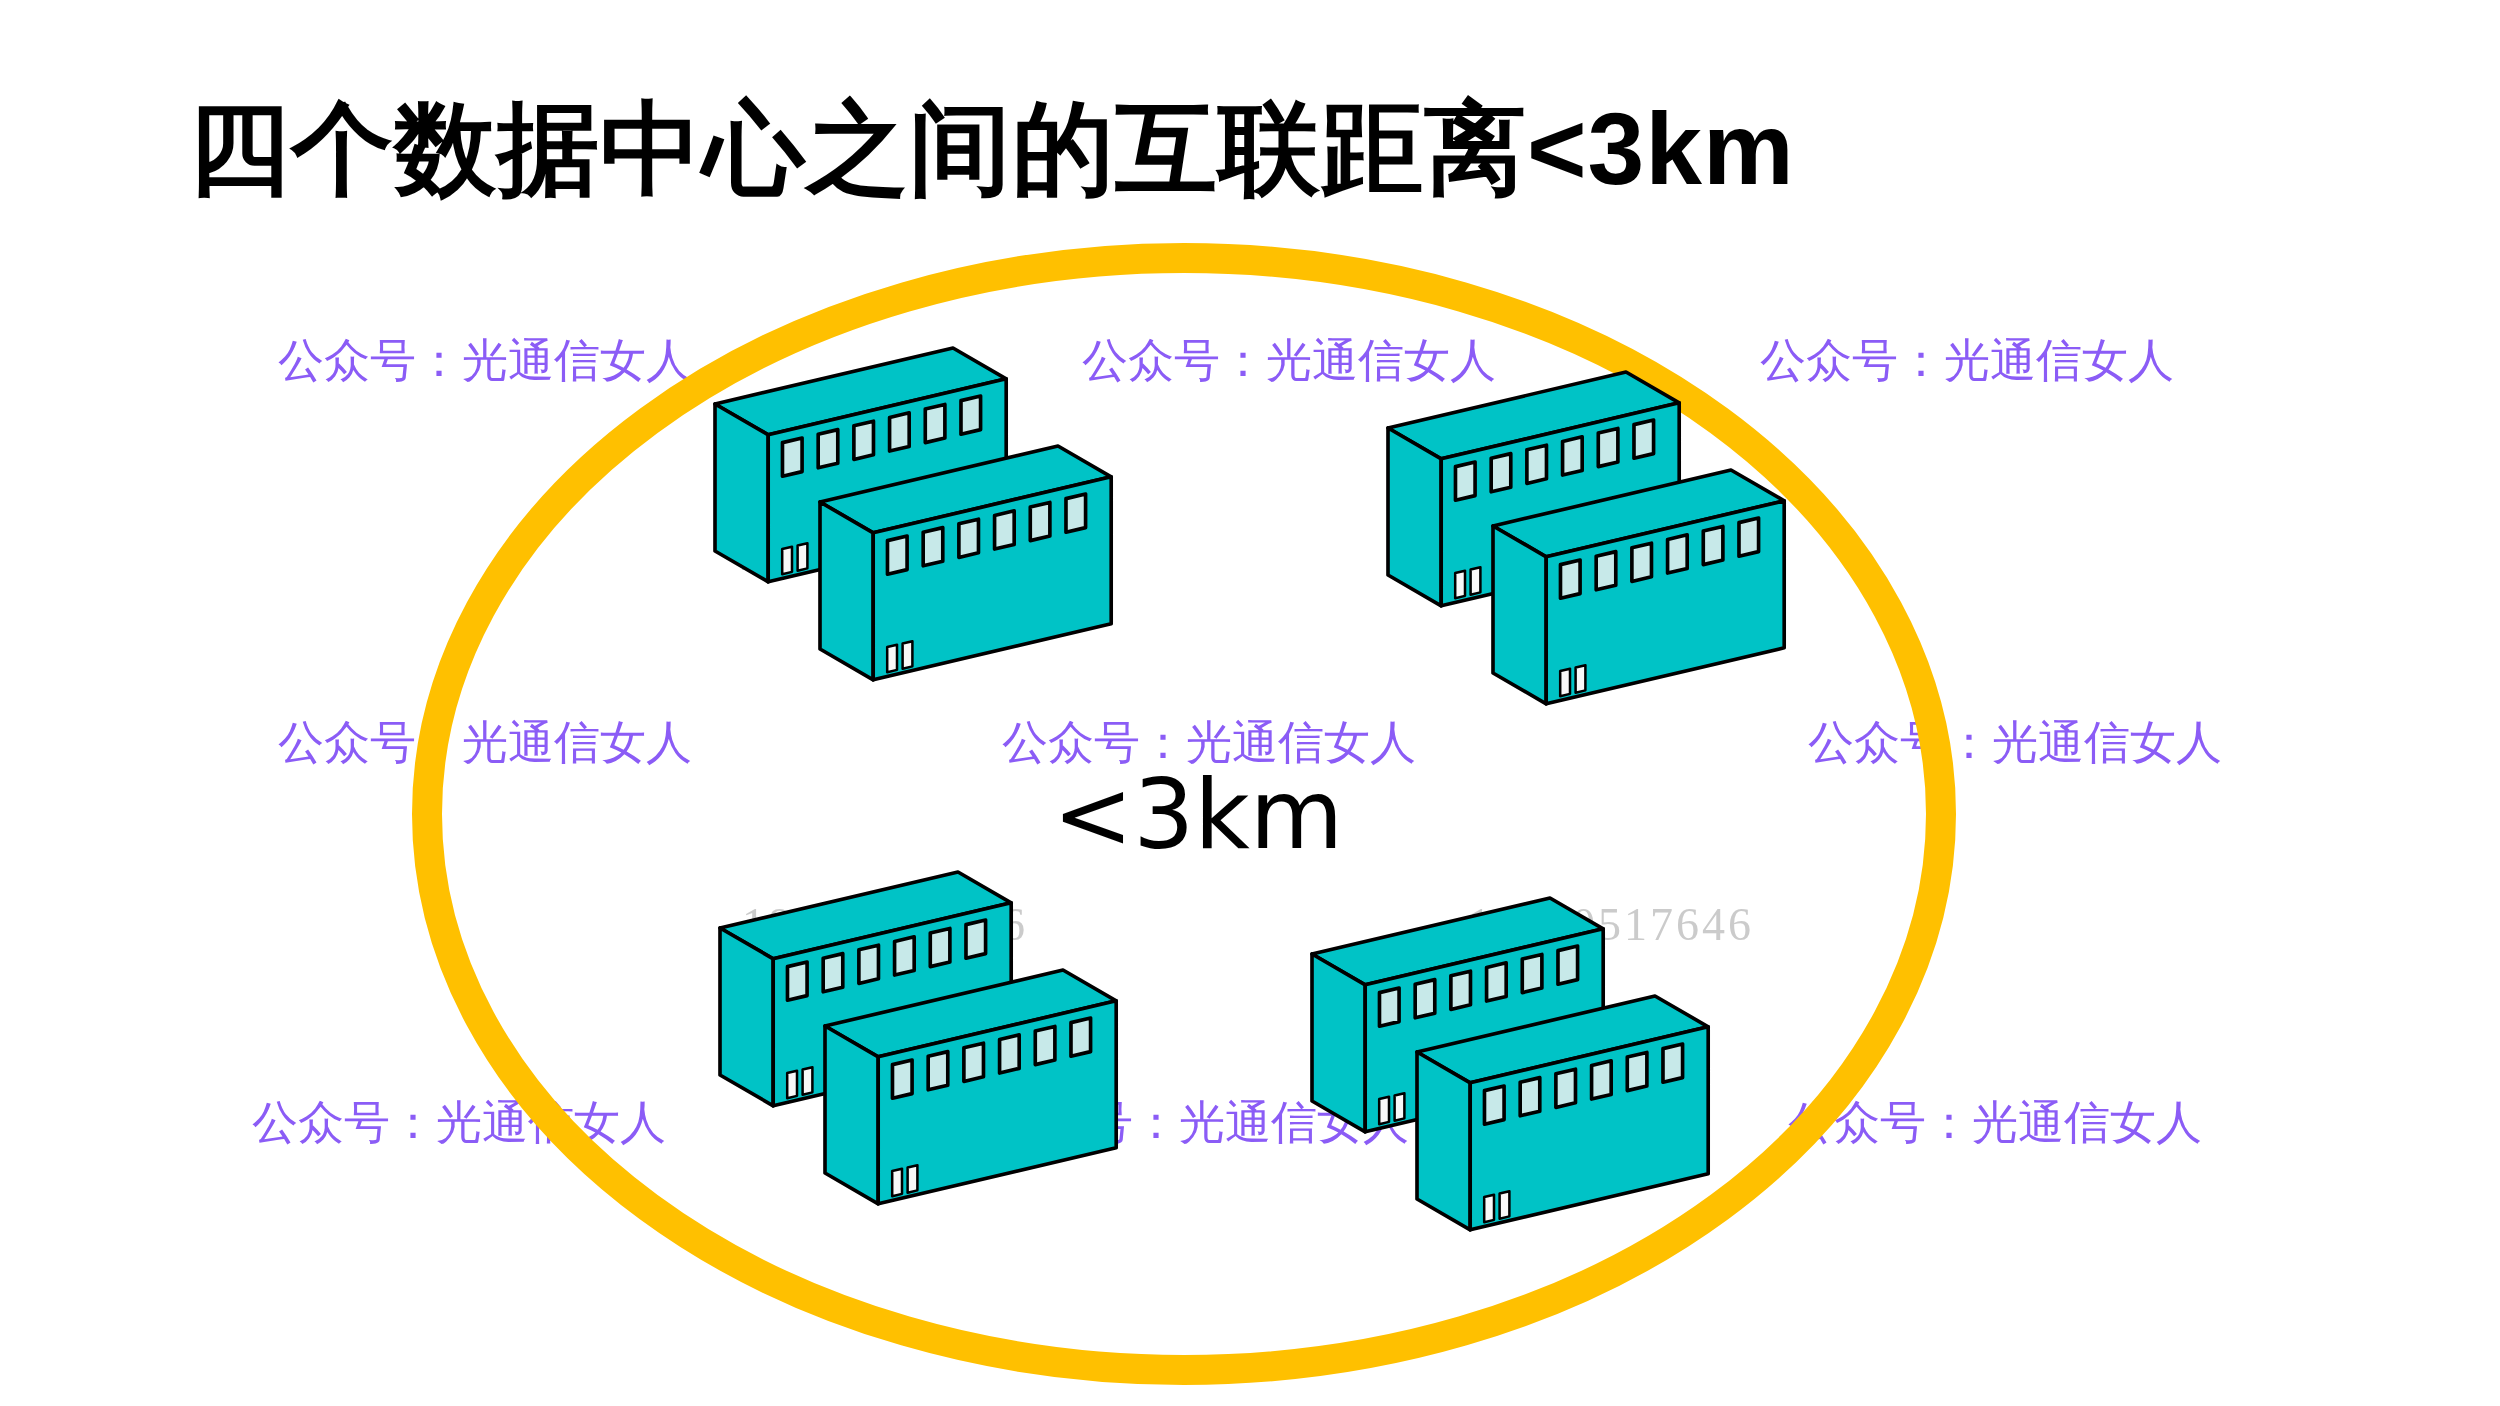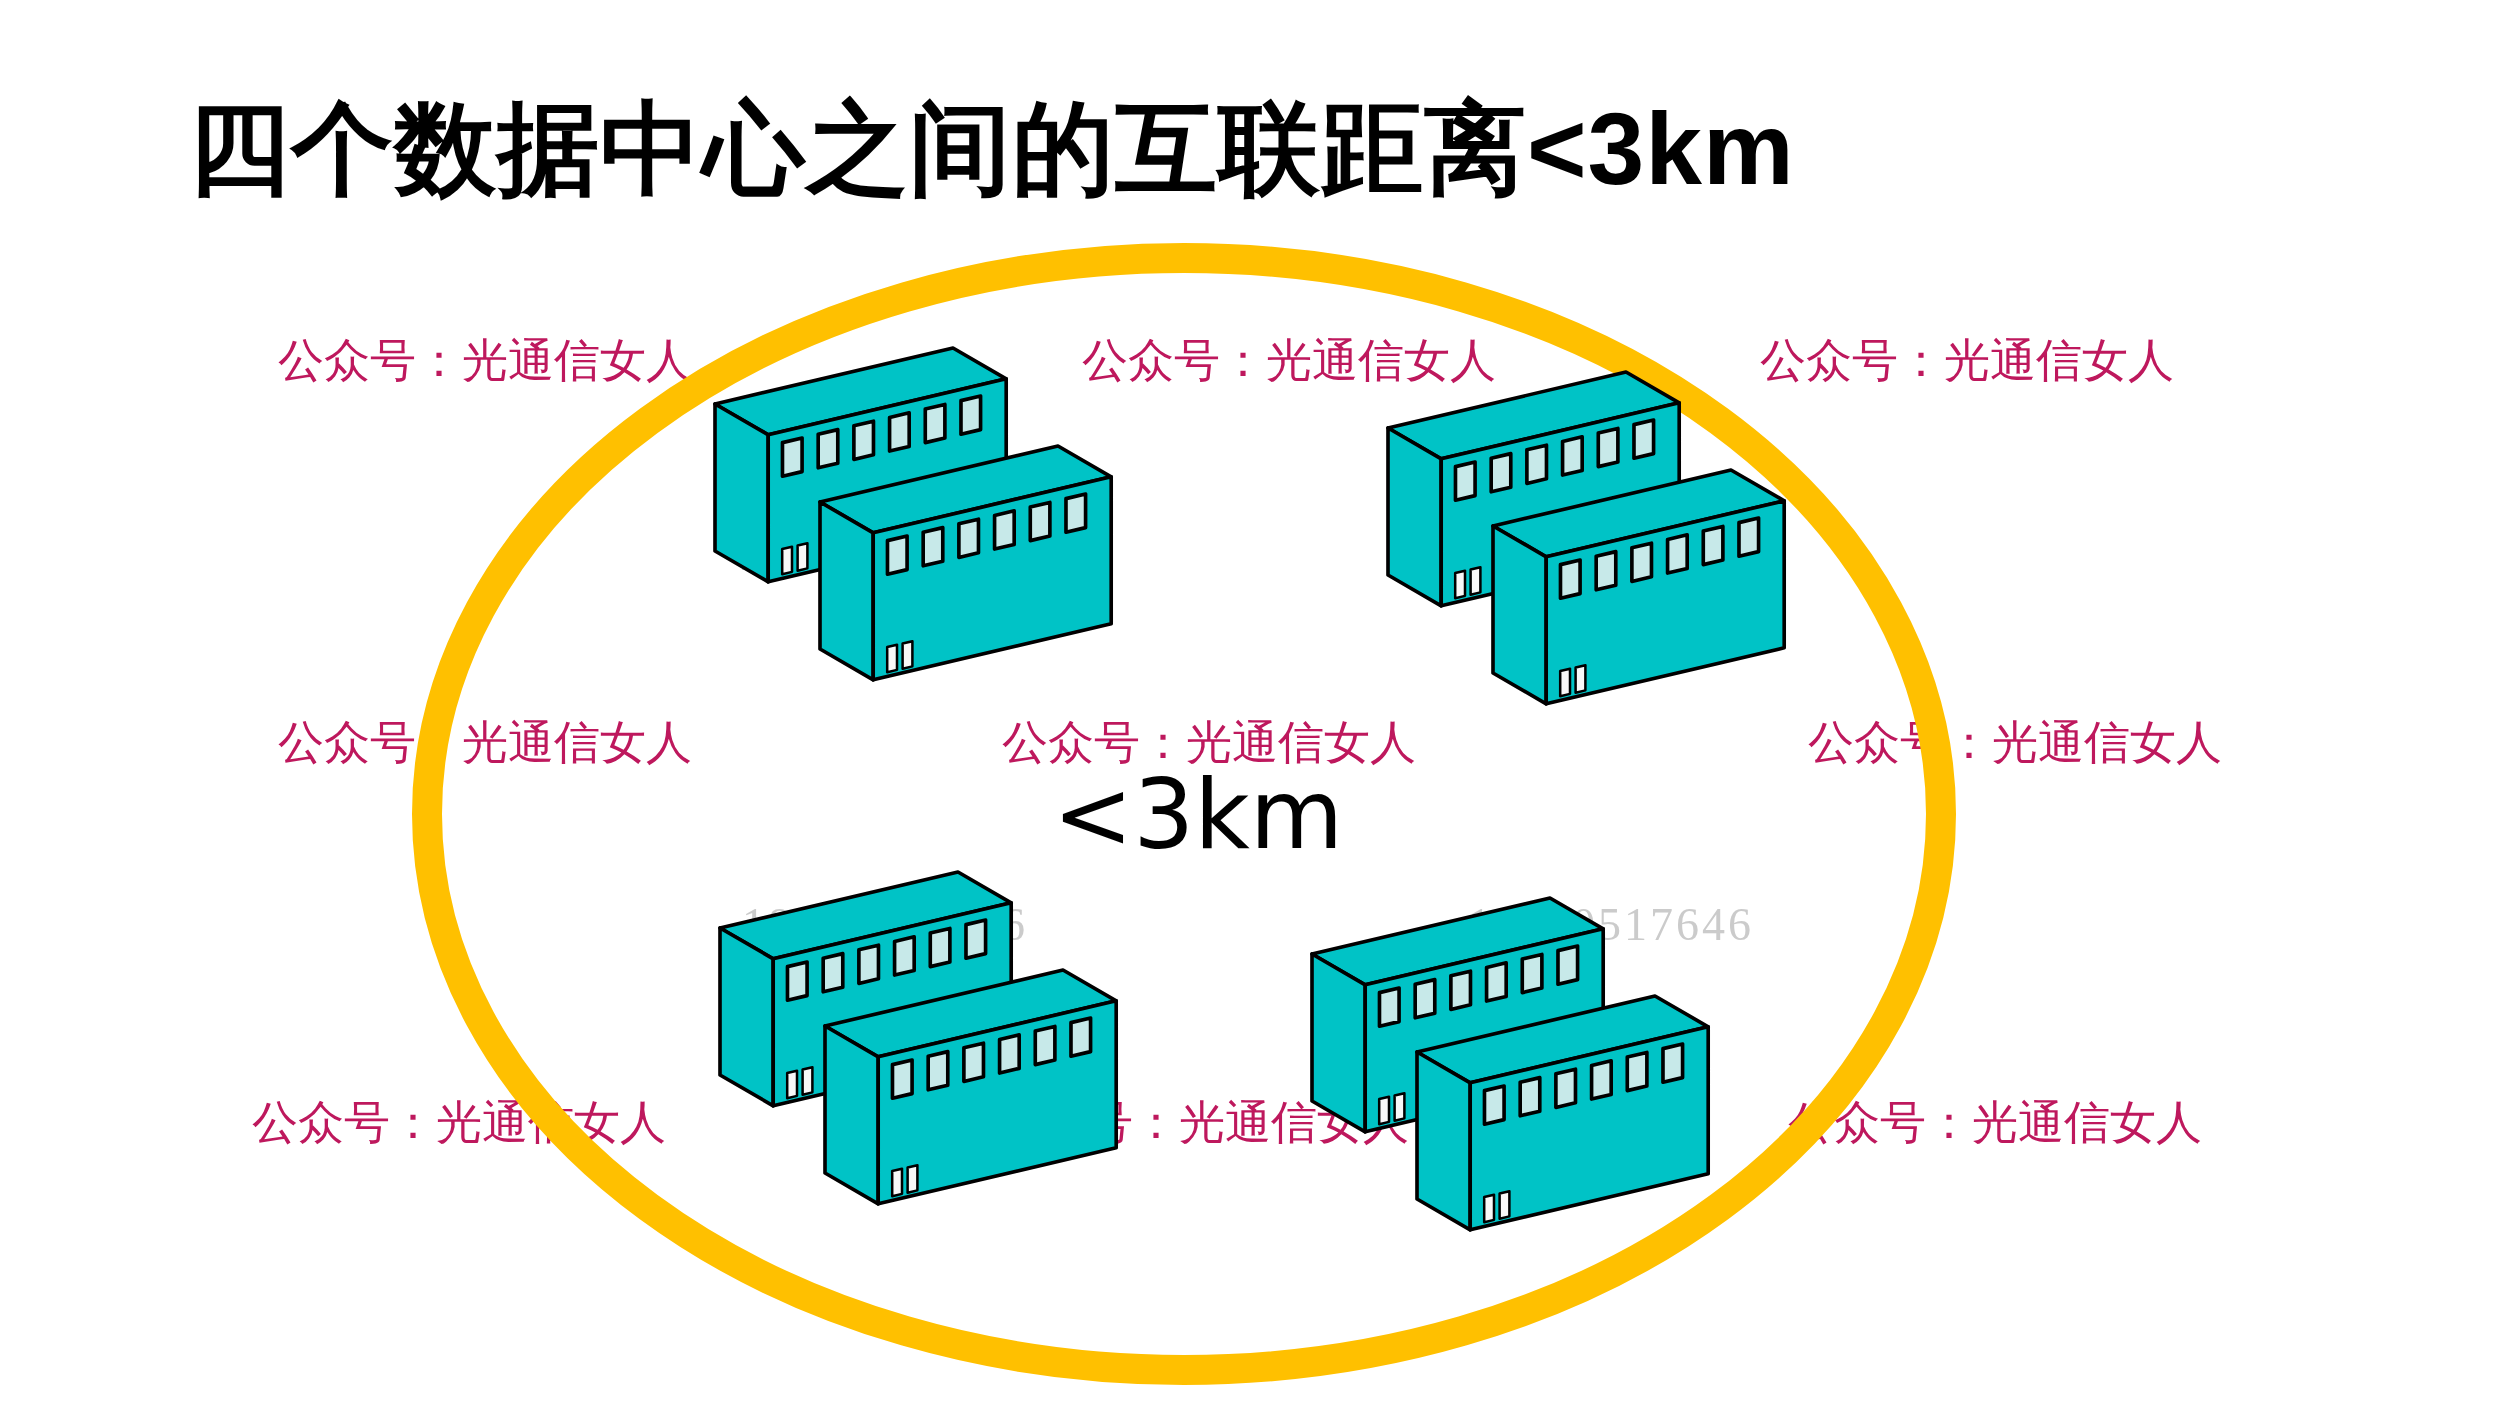--- a/index.html
+++ b/index.html
@@ -19,21 +19,21 @@
   
   .title {
     position: absolute; left: 188px; top: 82px;
     font-size: 102px; font-weight: 900; color: #000;
     letter-spacing: 1px; white-space: nowrap;
   }
 
   
   .wm {
     position: absolute;
-    color: #be185d;
+    color: #8b5cf6;
     font-family: "Liberation Serif", serif;
     font-size: 46px;
     white-space: nowrap;
   }
   .wm-num {
     position: absolute;
     color: #cbcbcb;
     font-family: "Liberation Serif", serif;
     font-size: 46px;
     letter-spacing: 3px;

